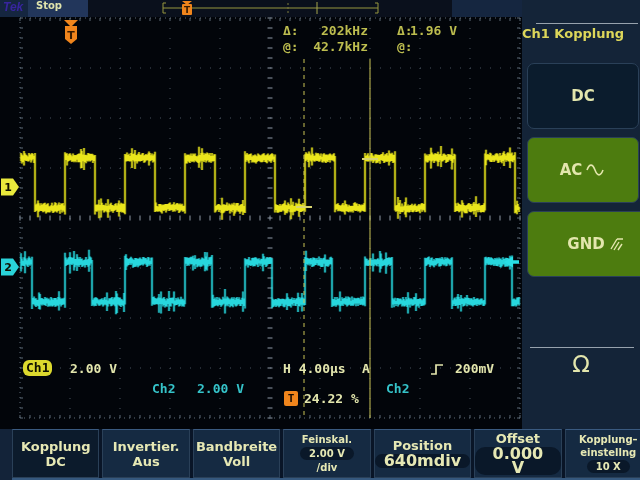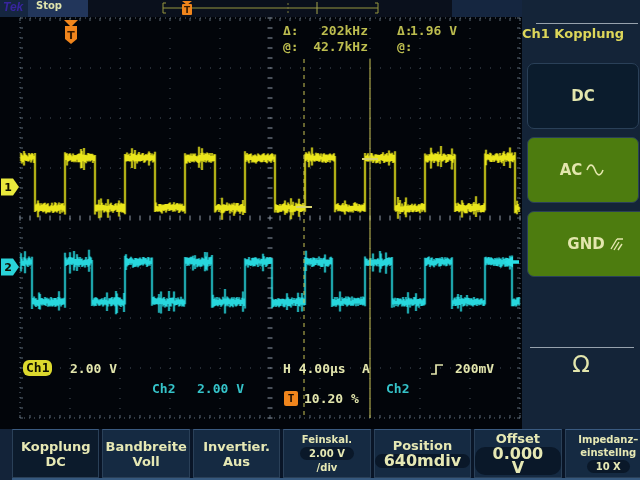--- a/index.html
+++ b/index.html
@@ -152,48 +152,48 @@
     <span class="st" style="left:362px">A</span>
     <span class="st teal" style="left:386px">Ch2</span>
     <svg class="st" style="left:430px;top:3px" width="15" height="13" viewBox="0 0 15 13">
       <path d="M1,11 L6,11 L6,2 L13,2" fill="none" stroke="#e3e6ad" stroke-width="1.7"></path>
       <path d="M6,6 l-2.5,0 M6,6 l0,2.5" stroke="#e3e6ad" stroke-width="0"></path>
     </svg>
     <span class="st" style="left:455px">200mV</span>
   </div>
   <div id="trig-line">
     <span id="trig-badge">T</span>
-    <span id="trig-pos">10.20 %</span>
+    <span id="trig-pos">24.22 %</span>
   </div>
 
   <div id="bottom-bar">
       <div class="bm-btn selected">
         <div>Kopplung</div>
         <div>DC</div>
       </div>
       <div class="bm-btn">
+        <div>Invertier.</div>
+        <div>Aus</div>
+      </div>
+      <div class="bm-btn">
         <div>Bandbreite</div>
         <div>Voll</div>
-      </div>
-      <div class="bm-btn">
-        <div>Invertier.</div>
-        <div>Aus</div>
       </div>
       <div class="bm-btn">
         <div class="bm-small">Feinskal.</div>
         <div class="bm-pill bm-small">2.00 V</div>
         <div class="bm-small">/div</div>
       </div>
       <div class="bm-btn">
         <div>Position</div>
         <div class="bm-pill">640mdiv</div>
       </div>
       <div class="bm-btn">
         <div>Offset</div>
         <div class="bm-pill">0.000 V</div>
       </div>
       <div class="bm-btn">
-        <div class="bm-small">Impedanz–</div>
+        <div class="bm-small">Kopplung–</div>
         <div class="bm-small">einstellng</div>
         <div class="bm-pill bm-small">10 X</div>
       </div>
     </div>
 </div>
 
 </body></html>

